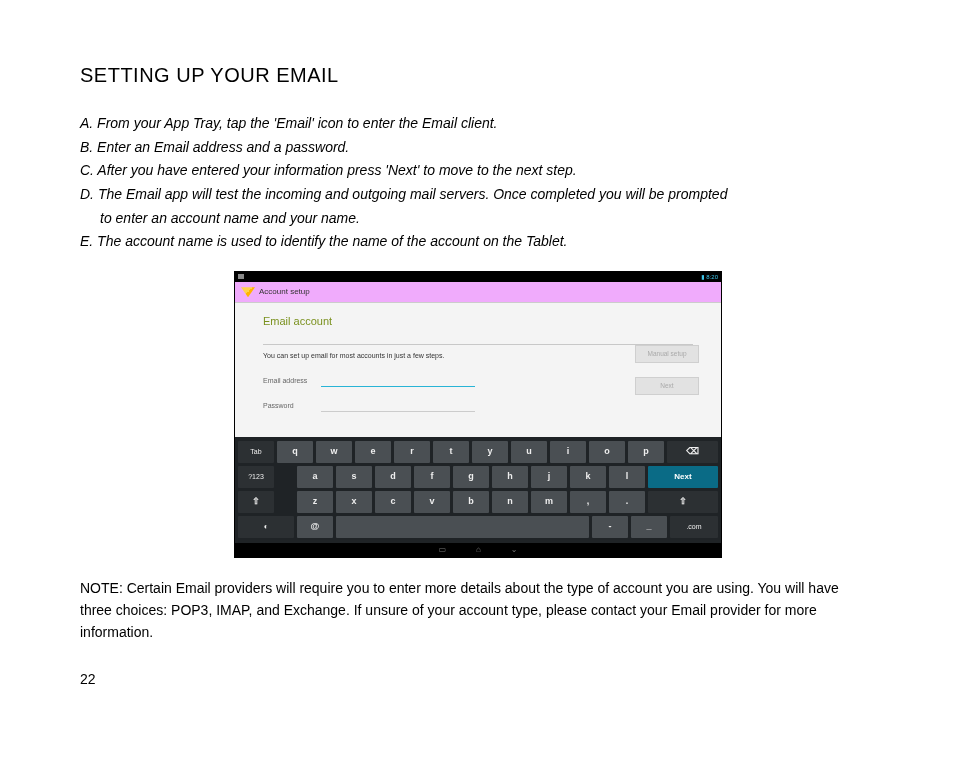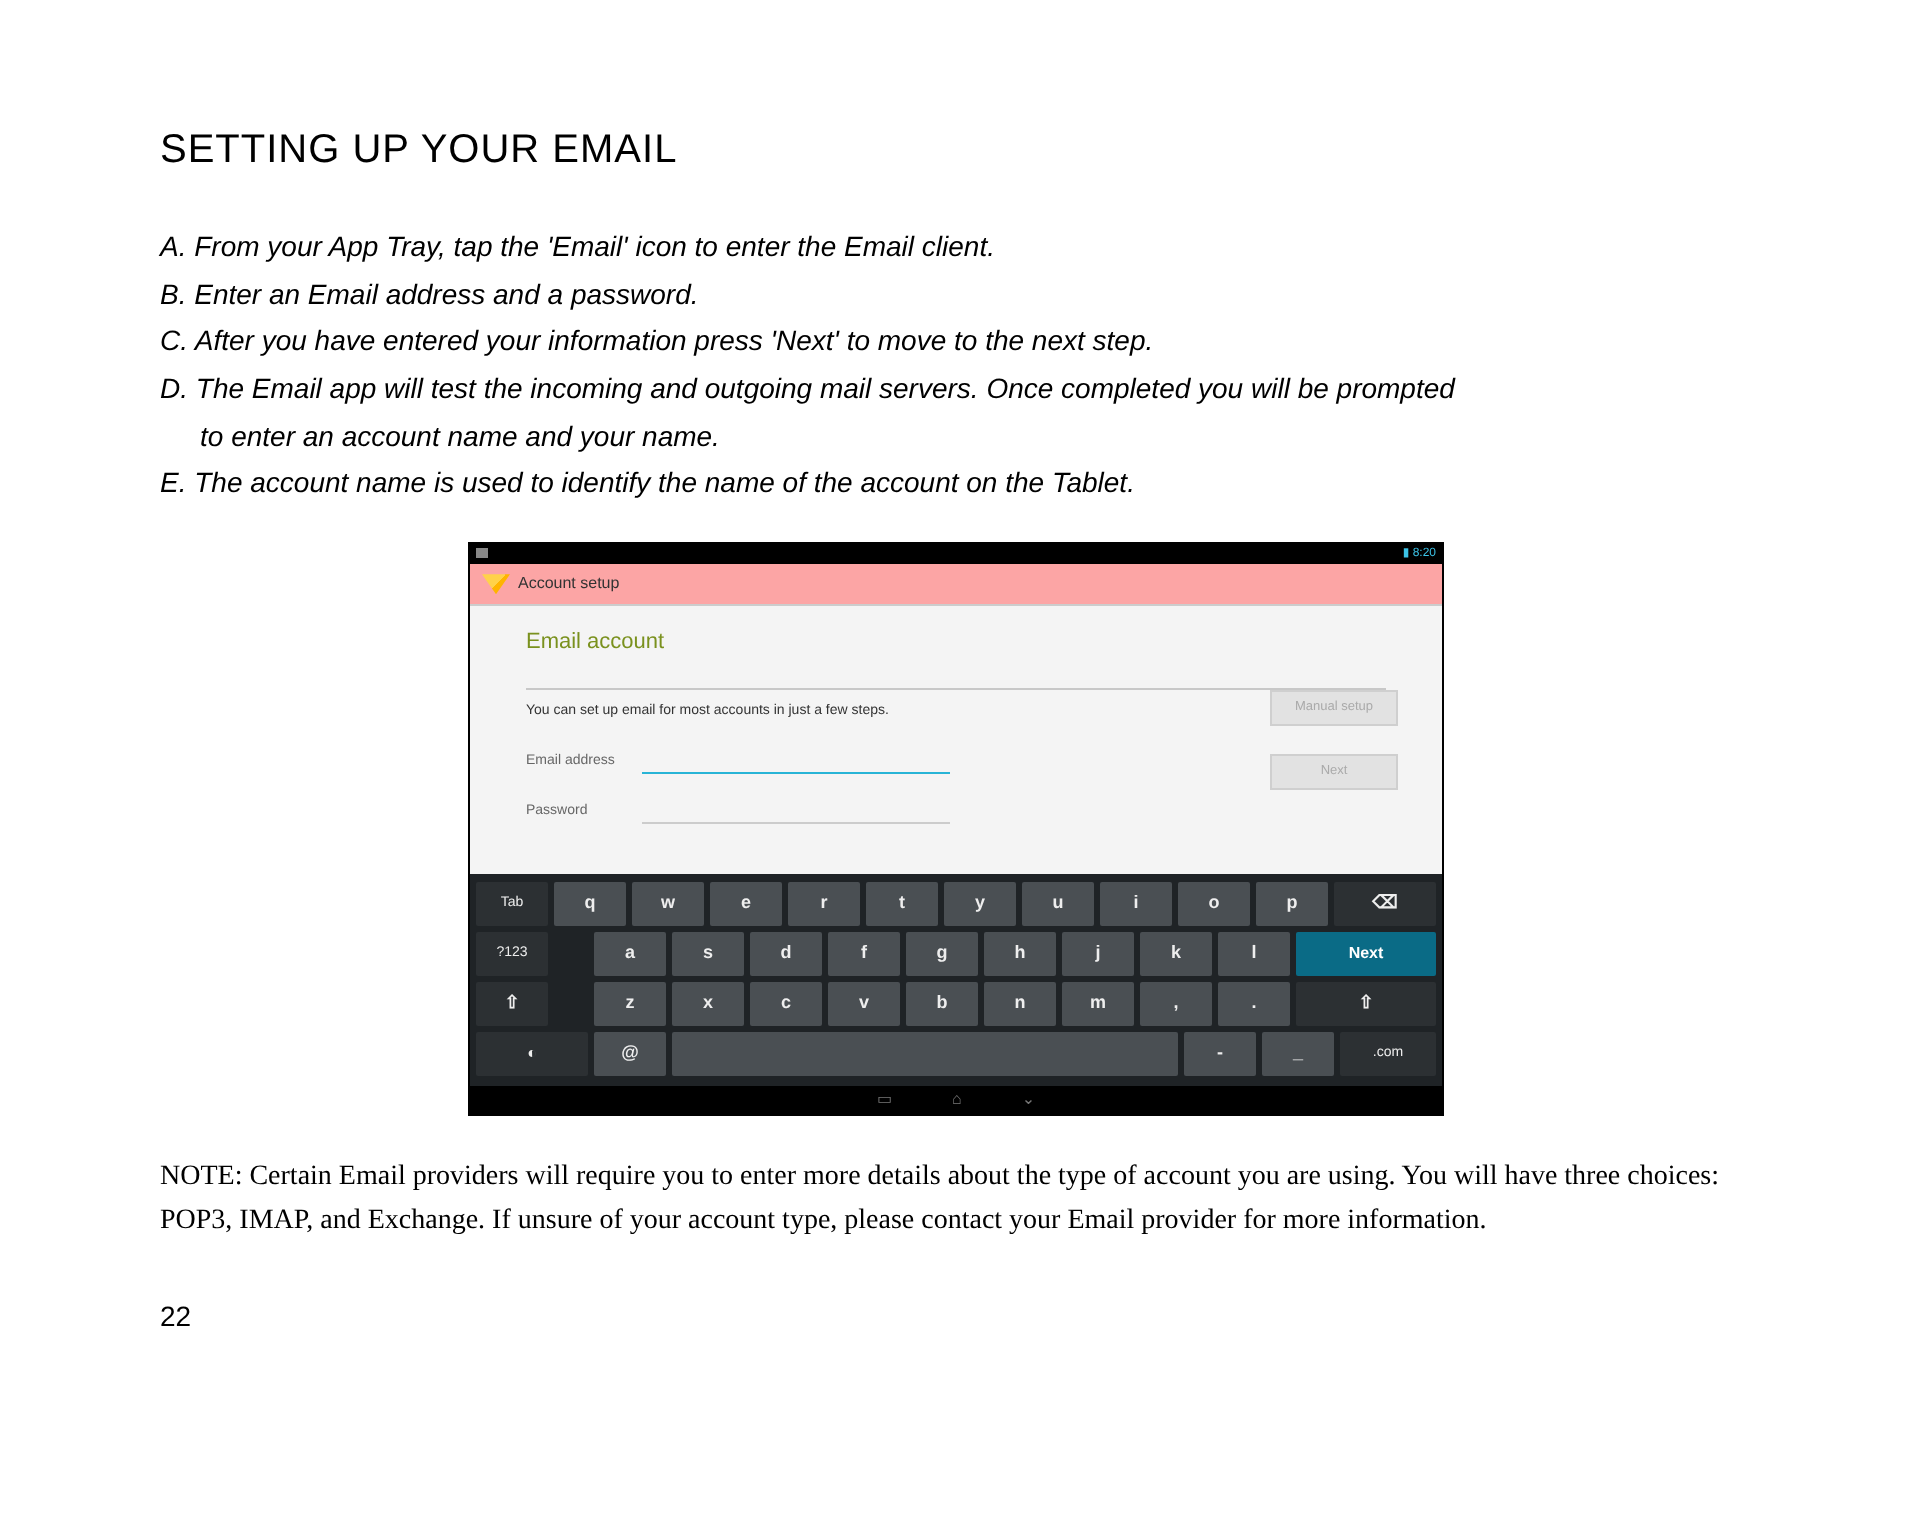--- a/index.html
+++ b/index.html
@@ -37,21 +37,21 @@
     font-size: 6px;
     text-align: right;
     padding: 0 3px;
     line-height: 10px;
     position: relative;
   }
   .status-bar .left-ic {
     position: absolute; left: 3px; top: 2px; width:6px; height:5px; background:#888;
   }
   .app-header {
-    background: #fca5a5;
+    background: #f0abfc;
     height: 20px;
     display: flex;
     align-items: center;
     padding: 0 6px;
     gap: 4px;
     border-bottom: 1px solid #ccc;
   }
   .mail-icon {
     width: 14px; height: 10px;
     background: linear-gradient(135deg,#ffd24a 50%, #ffb400 50%);
@@ -135,21 +135,21 @@
   .key.teal { background: #0a6b86; color:#fff; font-size:8px; }
   .navbar {
     background:#000;
     height: 14px;
     display:flex;
     justify-content:center;
     gap:30px;
     align-items:center;
   }
   .navbar .navic { color:#777; font-size:8px; }
-  .note { margin-top: 10px; font-family: Liberation Serif, serif; }
+  .note { margin-top: 10px; }
   .pagenum { margin-top: 26px; font-size: 14px; }
 </style>
 </head>
 <body>
 
 <h1>SETTING UP YOUR EMAIL</h1>
 
 <div class="steps">
   <div>A.  From your App Tray, tap the 'Email' icon to enter the Email client.</div>
   <div>B.  Enter an Email address and a password.</div>

